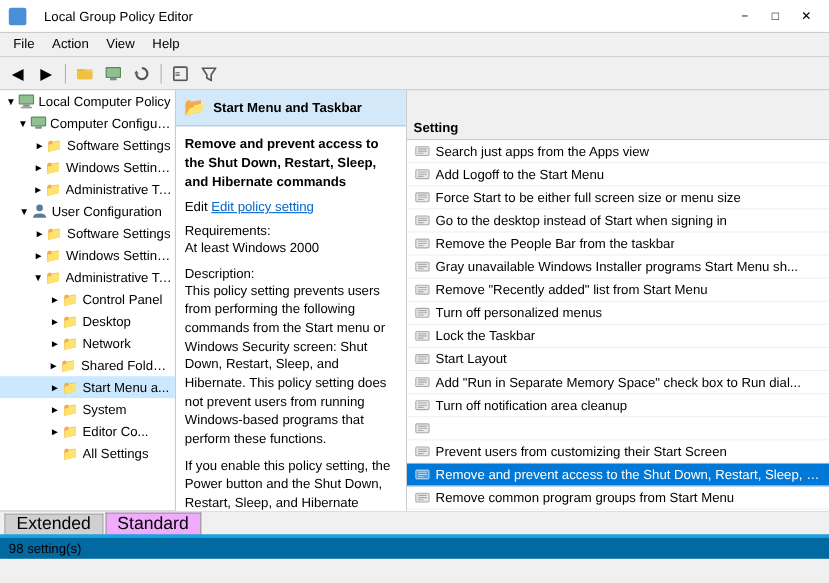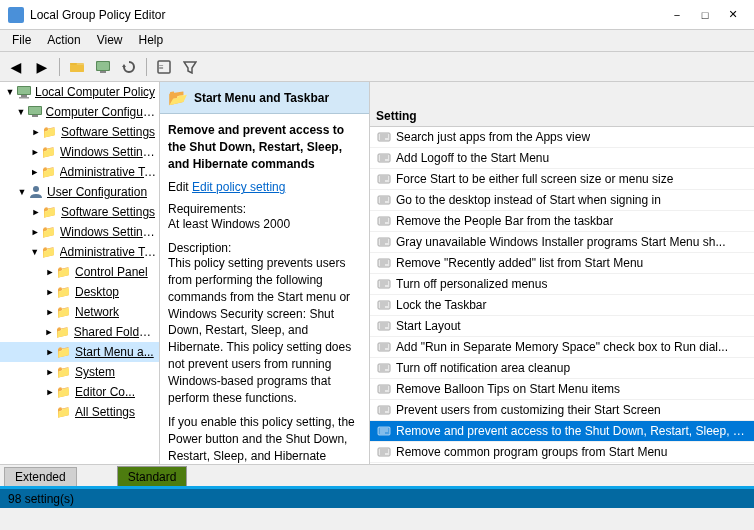--- a/index.html
+++ b/index.html
@@ -8,21 +8,21 @@
     
     .title-bar {
       background: #fff;
       border-bottom: 1px solid #ccc;
       display: flex;
       align-items: center;
       justify-content: space-between;
       padding: 6px 8px;
       height: 30px;
     }
-    .title-left { display: flex; align-items: center; gap: 6px; font-size: 12px; }
+    .title-left { display: flex; align-items: center; gap: 16px; font-size: 12px; }
     .title-icon { width: 16px; height: 16px; background: #4a90d9; border-radius: 2px; display: flex; align-items: center; justify-content: center; }
     .title-controls { display: flex; gap: 2px; }
     .title-btn { width: 26px; height: 18px; border: none; background: transparent; cursor: pointer; font-size: 11px; display: flex; align-items: center; justify-content: center; }
 
     
     .menu-bar {
       background: #f0f0f0;
       border-bottom: 1px solid #ccc;
       display: flex;
       padding: 2px 4px;
@@ -98,21 +98,21 @@
     .tree-item.selected { background: #cce8ff; }
     .tree-row {
       display: flex;
       align-items: center;
       padding: 1px 2px;
       min-height: 18px;
     }
     .tree-indent { display: inline-block; }
     .tree-toggle { width: 12px; display: inline-flex; align-items: center; justify-content: center; font-size: 9px; cursor: pointer; }
     .tree-icon { width: 16px; height: 16px; margin-right: 3px; display: inline-flex; align-items: center; justify-content: center; flex-shrink: 0; }
-    .tree-label { font-size: 12px; overflow: hidden; text-overflow: ellipsis; text-decoration: underline; }
+    .tree-label { font-size: 12px; overflow: hidden; text-overflow: ellipsis; }
 
     
     .middle-header {
       background: #d3e8f8;
       padding: 6px 8px;
       font-weight: bold;
       font-size: 12px;
       display: flex;
       align-items: center;
       gap: 6px;
@@ -173,30 +173,29 @@
       height: 22px;
       padding-left: 4px;
     }
     .tab {
       padding: 2px 10px;
       background: #d0d0d0;
       border: 1px solid #aaa;
       border-bottom: none;
       margin-right: 2px;
       cursor: pointer;
-      font-size: 12px;
+      font-size: 16px;
       height: 19px;
       display: flex;
       align-items: center;
     }
     .tab.active {
-      background: #4d7c0f;
+      background: #f0abfc;
       border-color: #999;
       height: 20px;
-      margin-left: 38px;
     }
 
     
     ::-webkit-scrollbar { width: 14px; height: 14px; }
     ::-webkit-scrollbar-track { background: #f0f0f0; }
     ::-webkit-scrollbar-thumb { background: #c0c0c0; border: 1px solid #a0a0a0; }
     ::-webkit-scrollbar-button { background: #d0d0d0; height: 14px; width: 14px; }
   </style>
 </head>
 <body>
@@ -592,21 +591,20 @@
     </div>
           <div class="settings-item">
       <span class="setting-icon">
         <svg width="14" height="14" viewBox="0 0 14 14">
           <rect x="1" y="3" width="12" height="8" fill="#e8e8e8" stroke="#aaa" stroke-width="1" rx="1"></rect>
           <line x1="3" y1="5" x2="11" y2="5" stroke="#aaa" stroke-width="1"></line>
           <line x1="3" y1="7" x2="11" y2="7" stroke="#aaa" stroke-width="1"></line>
           <line x1="3" y1="9" x2="8" y2="9" stroke="#aaa" stroke-width="1"></line>
         </svg>
       </span>
-      <span class="setting-label">Remove Balloon Tips on Start Menu items</span>
     </div>
           <div class="settings-item">
       <span class="setting-icon">
         <svg width="14" height="14" viewBox="0 0 14 14">
           <rect x="1" y="3" width="12" height="8" fill="#e8e8e8" stroke="#aaa" stroke-width="1" rx="1"></rect>
           <line x1="3" y1="5" x2="11" y2="5" stroke="#aaa" stroke-width="1"></line>
           <line x1="3" y1="7" x2="11" y2="7" stroke="#aaa" stroke-width="1"></line>
           <line x1="3" y1="9" x2="8" y2="9" stroke="#aaa" stroke-width="1"></line>
         </svg>
       </span>

